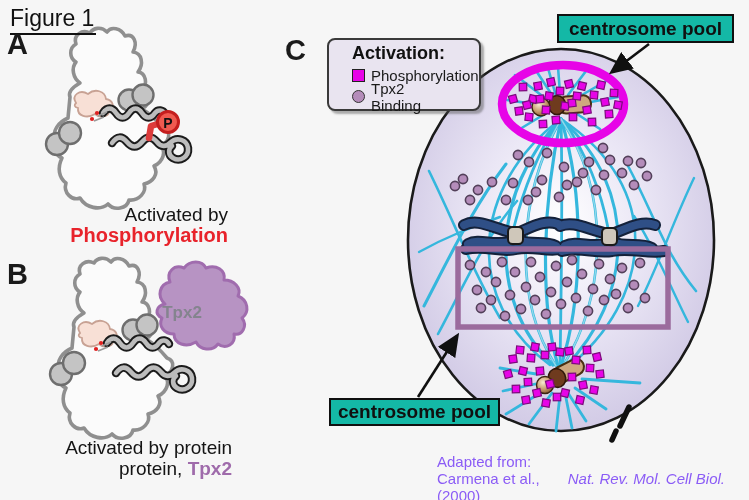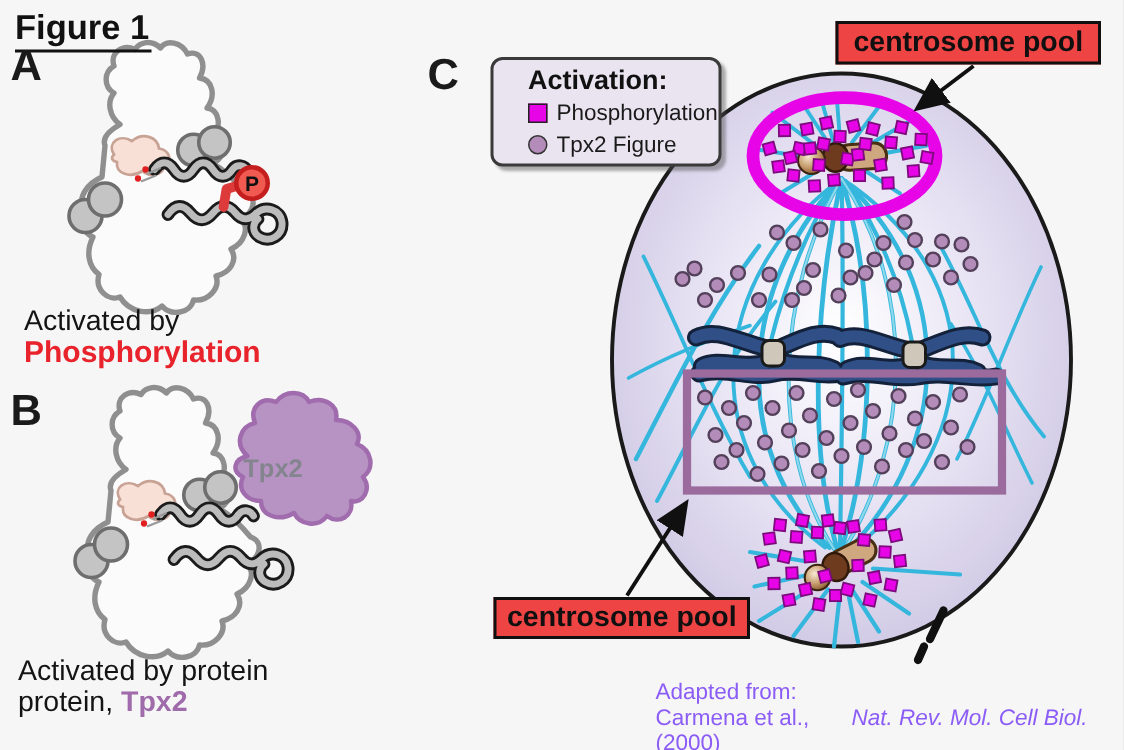--- a/index.html
+++ b/index.html
@@ -5,39 +5,39 @@
   :root{
     --magenta:#e704e7; --magenta-border:#7c0b7c;
     --dot:#b48cba; --dot-border:#53405a;
     --mt:#35b7dd; --chrom:#2f4f86;
     --red:#e8232b; --purple:#9f6bab;
   }
   *{margin:0;padding:0;box-sizing:border-box;}
   body{background:#d8d8d8;font-family:"Liberation Sans","DejaVu Sans",sans-serif;}
   .page{position:relative;width:749px;height:500px;background:#f6f6f6;overflow:hidden;}
   .vector{position:absolute;left:0;top:0;width:749px;height:500px;}
-  .figure-title{position:absolute;left:10px;top:5px;font-size:23px;font-weight:bold;color:#111;
+  .figure-title{position:absolute;left:10px;top:5px;font-size:23px;font-weight:normal;color:#111;
     border-bottom:2.5px solid #111;padding:0 2px 1px 0;}
   .panel-label{position:absolute;font-size:29px;font-weight:bold;color:#1a1a1a;}
   #label-a{left:7px;top:28px;}
   #label-b{left:7px;top:258px;}
   #label-c{left:285px;top:34px;}
-  .caption{position:absolute;text-align:left;color:#141414;font-size:19px;line-height:21px;}
+  .caption{position:absolute;text-align:right;color:#141414;font-size:19px;line-height:21px;}
   #caption-a{left:16px;top:204px;width:212px;}
   #caption-a .l2{font-size:20px;font-weight:bold;color:var(--red);}
   #caption-b{left:12px;top:437px;width:220px;}
   #caption-b .partner{font-weight:bold;color:var(--purple);}
   .legend{position:absolute;left:327px;top:38px;width:154px;height:73px;background:#e9e4f0;
     border:2px solid #3a3a3a;border-radius:8px;box-shadow:3px 3px 2px rgba(80,80,80,.45);
     padding:3px 23px;}
   .legend-title{font-size:18px;font-weight:bold;color:#111;margin-bottom:1px;}
   .legend-row{display:flex;align-items:center;gap:6px;font-size:15px;color:#1a1a1a;height:21px;}
   .sw-square{width:13px;height:13px;background:var(--magenta);border:1.5px solid #222;flex:0 0 auto;}
   .sw-circle{width:13px;height:13px;border-radius:50%;background:var(--dot);border:1.5px solid #333;flex:0 0 auto;}
-  .callout{position:absolute;background:#ef4444;border:2.5px solid #101010;text-align:center;
+  .callout{position:absolute;background:#14b8a6;border:2.5px solid #101010;text-align:center;
     font-weight:bold;font-size:19px;color:#101010;display:flex;align-items:center;justify-content:center;}
   #callout-top{left:557px;top:14px;width:177px;height:29px;}
   #callout-bottom{left:329px;top:398px;width:171px;height:28px;}
   .citation{position:absolute;left:437px;top:453px;font-size:15px;line-height:17px;color:#8b5cf6;}
   .citation .j{font-style:italic;margin-left:24px;}
 </style>
 </head>
 <body>
 
 <div class="page">
@@ -341,21 +341,21 @@
   </div>
 
   <div class="legend">
     <div class="legend-title">Activation:</div>
     <div class="legend-row">
       <span class="sw-square"></span>
       <span>Phosphorylation</span>
     </div>
     <div class="legend-row">
       <span class="sw-circle"></span>
-      <span>Tpx2 Figure</span>
+      <span>Tpx2 Binding</span>
     </div>
   </div>
 
   <div class="callout" id="callout-top">centrosome pool</div>
   <div class="callout" id="callout-bottom">centrosome pool</div>
 
   <div class="citation">
     <div>Adapted from:</div>
     <div><span>Carmena et al., </span><span class="j">Nat. Rev. Mol. Cell Biol.</span><span> (2000)</span></div>
   </div>

